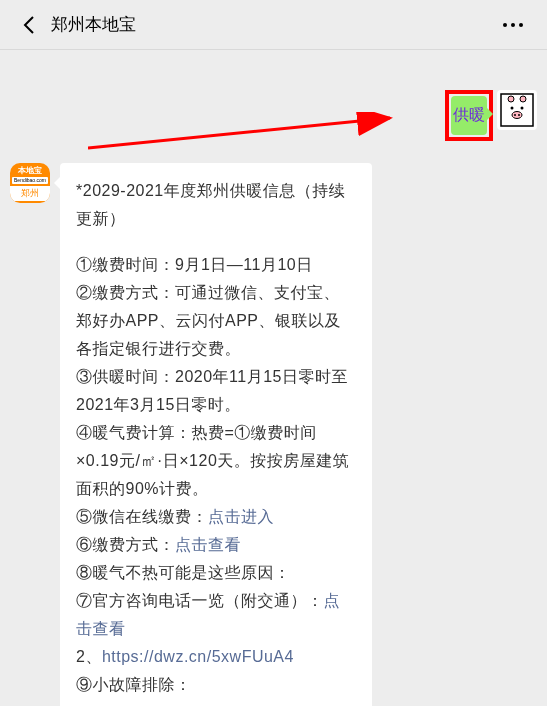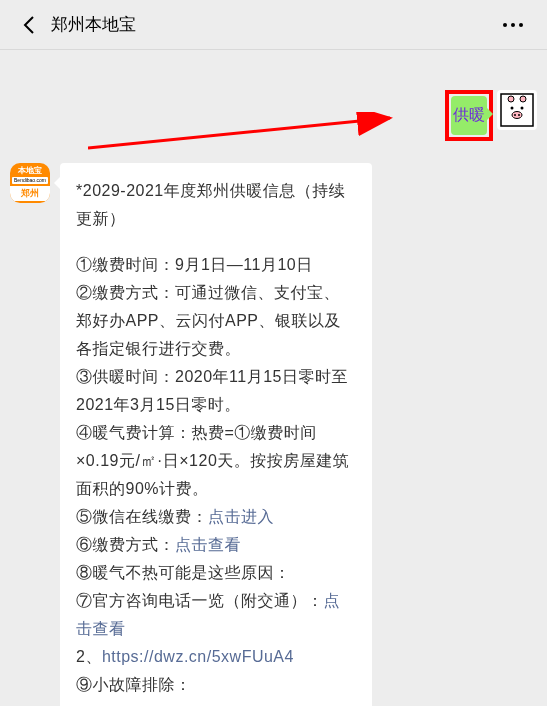--- a/index.html
+++ b/index.html
@@ -136,21 +136,21 @@
       font-size: 5px;
       line-height: 1;
       padding: 1px 2px;
       border-radius: 1px;
       margin: 2px 0;
     }
     .avatar-bot {
       background: #fff;
       color: #ff8a00;
       font-size: 9px;
-      font-weight: bold;
+      font-weight: normal;
       width: 100%;
       text-align: center;
       line-height: 1.4;
       padding: 1px 0;
     }
     .recv-bubble {
       background: #fff;
       padding: 14px 16px;
       border-radius: 4px;
       font-size: 16px;

